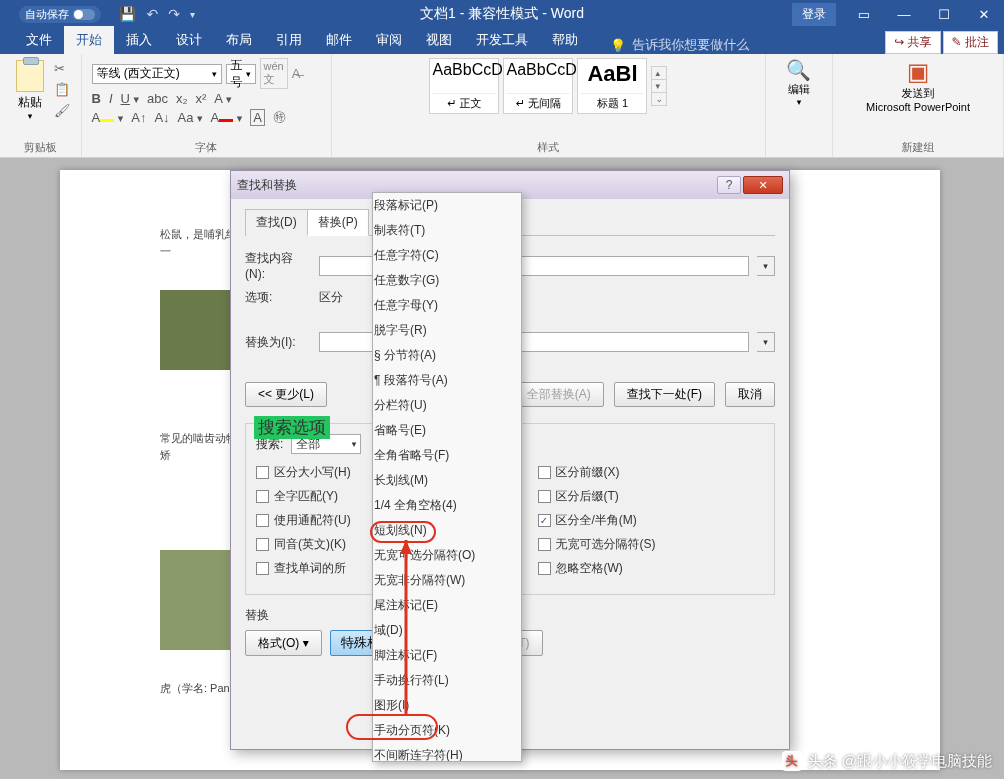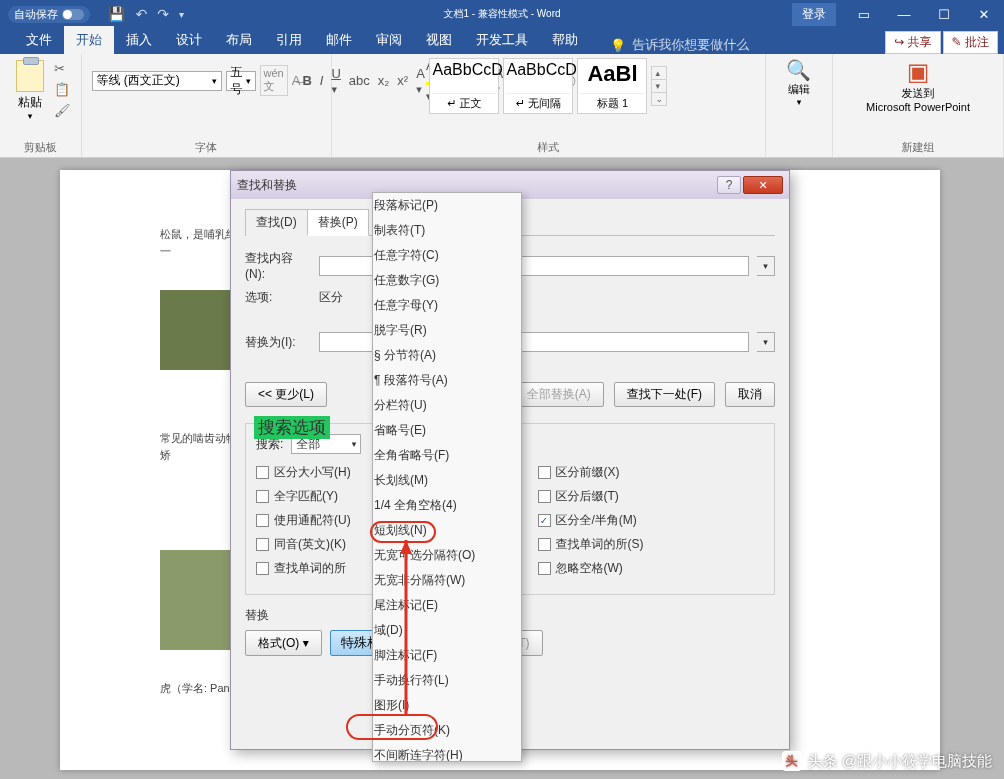--- a/index.html
+++ b/index.html
@@ -1,43 +1,43 @@
 <!DOCTYPE html>
 <html><head>
 <meta charset="utf-8">
 <style>
 * { margin: 0; padding: 0; box-sizing: border-box; font-family: "Microsoft YaHei", "SimSun", sans-serif; }
 body { width: 1004px; height: 779px; background: #fff; overflow: hidden; position: relative; font-size: 12px; }
 
 
 .titlebar { height: 28px; background: #2b579a; color: #fff; display: flex; align-items: center; position: relative; }
-.titlebar-left { display: flex; align-items: center; gap: 8px; padding-left: 8px; }
+.titlebar-left { display: flex; align-items: center; gap: 8px; padding-left: 19px; }
 .autosave-pill { background: #3b68ab; border-radius: 10px; padding: 1px 6px; font-size: 11px; display: flex; align-items: center; gap: 4px; }
 .autosave-toggle { width: 22px; height: 11px; background: #678cc0; border-radius: 6px; position: relative; }
 .autosave-toggle::after { content: ""; position: absolute; left: 1px; top: 1px; width: 9px; height: 9px; background: #fff; border-radius: 50%; }
 .qat { display: flex; align-items: center; gap: 10px; margin-left: 10px; }
 .qat span { color: #cdd9ec; font-size: 14px; }
-.titlebar-center { position: absolute; left: 50%; transform: translateX(-50%); font-size: 10px; }
+.titlebar-center { position: absolute; left: 50%; transform: translateX(-50%); font-size: 14px; }
 .titlebar-right { margin-left: auto; display: flex; align-items: center; }
 .login-btn { background: #406fb5; padding: 3px 10px; font-size: 12px; margin-right: 8px; }
 .win-btn { width: 40px; height: 28px; display: flex; align-items: center; justify-content: center; font-size: 13px; color: #fff; }
 
 
 .ribbon-tabs { height: 26px; background: #2b579a; display: flex; align-items: flex-end; padding-left: 14px; position: relative; }
 .tab { color: #fff; padding: 5px 12px; font-size: 13px; cursor: pointer; }
 .tab.active { background: #f3f3f3; color: #2b579a; }
 .tellme { color: #cdd9ec; margin-left: 20px; display: flex; align-items: center; gap: 6px; font-size: 13px; }
 .ribbon-tabs-right { margin-left: auto; display: flex; align-items: center; padding-right: 6px; gap: 2px; }
 .share-btn { background: #fff; color: #7f1d1d; border: 1px solid #c0c9d8; padding: 2px 8px; font-size: 12px; }
 
 
 .ribbon { height: 104px; background: #f3f3f3; border-bottom: 1px solid #d0d0d0; display: flex; position: relative; }
 .group { border-right: 1px solid #e0e0e0; padding: 4px 10px 2px; display: flex; flex-direction: column; justify-content: space-between; }
 .group-label { text-align: center; font-size: 11px; color: #666; }
-.group .controls { display: flex; flex-direction: row; gap: 2px; }
+.group .controls { display: flex; flex-direction: column; gap: 2px; }
 .row { display: flex; align-items: center; gap: 4px; }
 .paste-big { width: 40px; text-align: center; }
 .paste-big .ico { width: 28px; height: 32px; background: #fff3c8; border: 1px solid #d8c070; margin: 2px auto; position: relative; }
 .paste-big .ico::after { content: ""; position: absolute; top: -4px; left: 6px; width: 14px; height: 6px; background: #b7c8d8; border: 1px solid #8a9eb0; border-radius: 2px; }
 .font-sel { border: 1px solid #ababab; background: #fff; padding: 1px 4px; font-size: 12px; height: 20px; display: flex; align-items: center; }
 .color-line { width: 14px; height: 3px; display: inline-block; }
 .style-card { width: 70px; height: 56px; border: 1px solid #d0d0d0; background: #fff; text-align: center; font-size: 11px; padding: 2px; display: flex; flex-direction: column; justify-content: space-between; }
 .style-card .prev { font-size: 16px; }
 .style-card .nm { border-top: 1px solid #eee; padding-top: 2px; }
 .edit-big { width: 46px; text-align: center; font-size: 11px; }
@@ -319,21 +319,21 @@
           <div class="chk-row">
               <span class="chk"></span>
               <span>区分后缀(T)</span>
             </div>
           <div class="chk-row">
               <span class="chk">✓</span>
               <span>区分全/半角(M)</span>
             </div>
           <div class="chk-row">
               <span class="chk"></span>
-              <span>查找单词的所(S)</span>
+              <span>无宽可选分隔符(S)</span>
             </div>
           <div class="chk-row">
               <span class="chk"></span>
               <span>忽略空格(W)</span>
             </div>
         </div>
       </div>
     </div>
 
     <div style="font-size:12px;margin-bottom:6px">替换</div>

